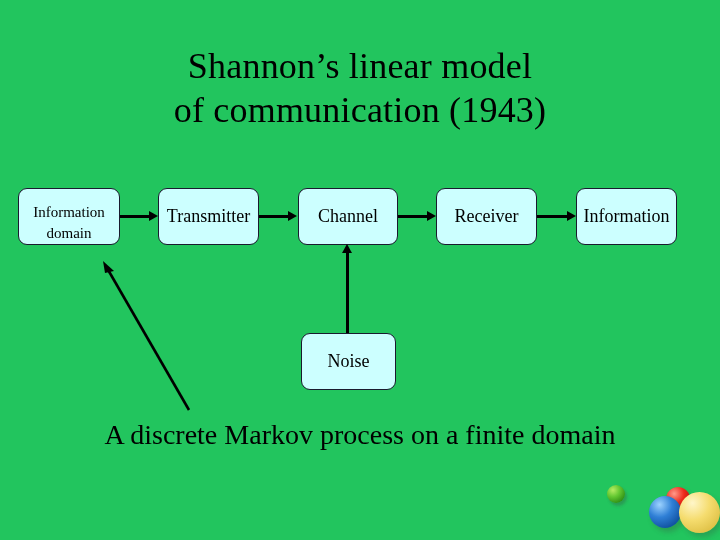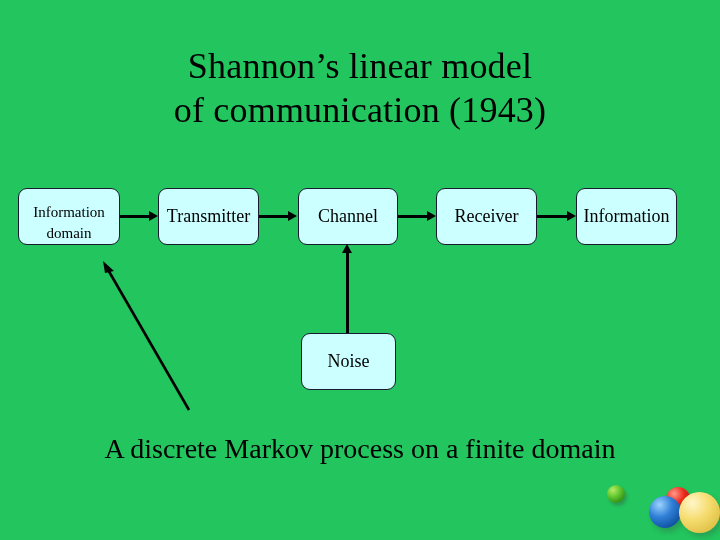--- a/index.html
+++ b/index.html
@@ -86,21 +86,21 @@
   .diag-arrow {
     position: absolute;
     left: 90px;
     top: 252px;
     width: 120px;
     height: 170px;
   }
   .caption {
     position: absolute;
     left: 0;
-    top: 430px;
+    top: 416px;
     width: 720px;
     text-align: center;
     color: #000000;
     font-family: "Liberation Serif", serif;
     font-size: 28px;
     line-height: 38px;
     white-space: nowrap;
   }
   .sphere {
     position: absolute;

